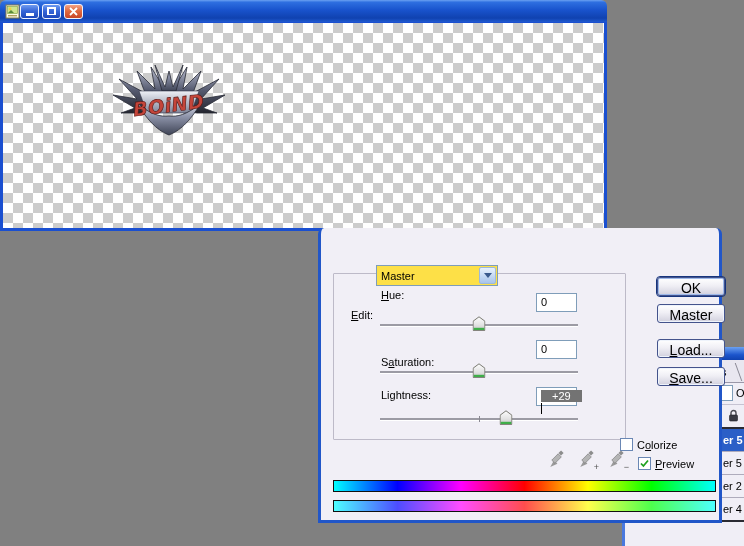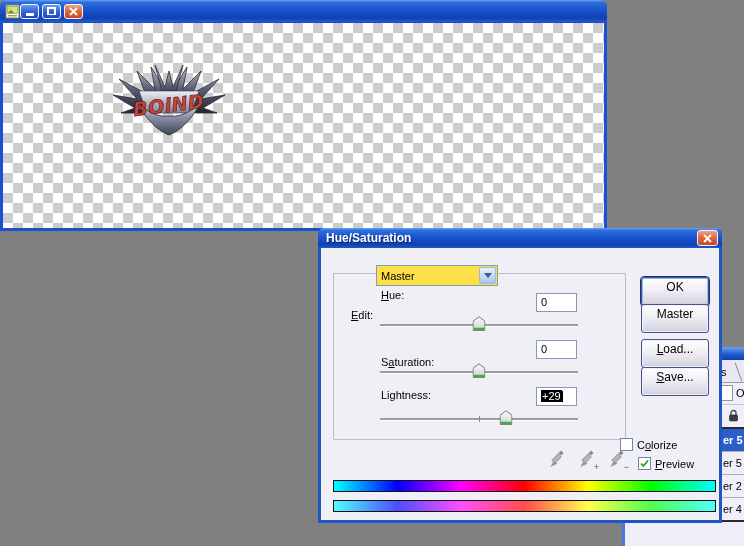--- a/index.html
+++ b/index.html
@@ -70,27 +70,27 @@
   .dropdown{position:absolute;left:55px;top:17px;width:122px;height:21px;background:#fde047;
     border:1px solid #7f9db9;box-sizing:border-box;display:flex;align-items:center;}
   .dd-value{padding-left:4px;flex:1;}
   .dd-btn{width:17px;height:17px;margin:1px;border:1px solid #9db9d9;border-radius:2px;box-sizing:border-box;
     background:linear-gradient(180deg,#e8f1fc,#c0d6f2 60%,#a8c4ea);display:flex;align-items:center;justify-content:center;}
   .dd-arrow{width:0;height:0;border-left:4px solid transparent;border-right:4px solid transparent;
     border-top:5px solid #3a5a8c;}
   .s-label{position:absolute;}
   .numbox{position:absolute;width:41px;height:19px;background:#fff;border:1px solid #7f9db9;
     box-sizing:border-box;padding:2px 0 0 4px;}
-  .numbox .selval{background:#000000;color:#fff;padding:0 1px;}
+  .numbox .selval{background:#737373;color:#fff;padding:0 11px;}
   .caret{display:inline-block;width:1px;height:11px;background:#000;vertical-align:-2px;}
   .track{position:absolute;width:198px;height:2px;background:#9c9ba4;border-bottom:1px solid #fff;}
   .tick{position:absolute;left:50%;top:-2px;width:1px;height:6px;background:#8a8992;}
   .thumb{position:absolute;top:-8px;transform:translateX(-50%);}
-  .btn{position:absolute;left:320px;width:68px;height:29px;box-sizing:border-box;
-    border:1px solid #44538c;border-radius:3px;font-size:12px;color:#000;text-align:center;
+  .btn{position:absolute;left:336px;width:68px;height:19px;box-sizing:border-box;
+    border:1px solid #44538c;border-radius:3px;font-size:14px;color:#000;text-align:center;
     padding-top:2px;background:linear-gradient(180deg,#ffffff,#f0eff5 45%,#d7d6e2 90%,#c9c8d6);
     box-shadow:inset 0 0 0 1px #eef3fb;}
   .btn.default{outline:1px solid #16357e;outline-offset:0px;box-shadow:inset 0 0 0 1px #9db9ea;}
   .dropper{position:absolute;top:202px;width:20px;height:20px;}
   .dropper .mark{position:absolute;right:-1px;bottom:-2px;font-size:9px;color:#555;}
   .checkrow{position:absolute;display:flex;align-items:center;gap:4px;}
   .checkbox{width:13px;height:13px;background:#fff;border:1px solid #6a87b4;box-sizing:border-box;
     display:flex;align-items:center;justify-content:center;}
   .bar{position:absolute;left:12px;width:383px;height:12px;border:1px solid #111;box-sizing:border-box;}
 </style>
@@ -183,28 +183,20 @@
     </div>
     <div class="pal-rows">
       <div class="pal-layer sel">er 5</div>
       <div class="pal-layer">er 5</div>
       <div class="pal-layer">er 2</div>
       <div class="pal-layer">er 4</div>
     </div>
   </div>
 
   <div class="dialog">
-    <div class="dlg-titlebar">
-      <span class="dlg-title">Hue/Saturation</span>
-      <span class="dlg-close">
-          <svg width="9" height="9" viewBox="0 0 9 9">
-            <path d="M1,1 L8,8 M8,1 L1,8" stroke="#fff" stroke-width="1.8"></path>
-          </svg>
-        </span>
-    </div>
 
     <div class="dlg-body">
       <div class="groupbox"></div>
 
       <span class="edit-label"><u>E</u>dit:</span>
       <div class="dropdown">
         <span class="dd-value">Master</span>
         <span class="dd-btn">
             <span class="dd-arrow"></span>
           </span>

